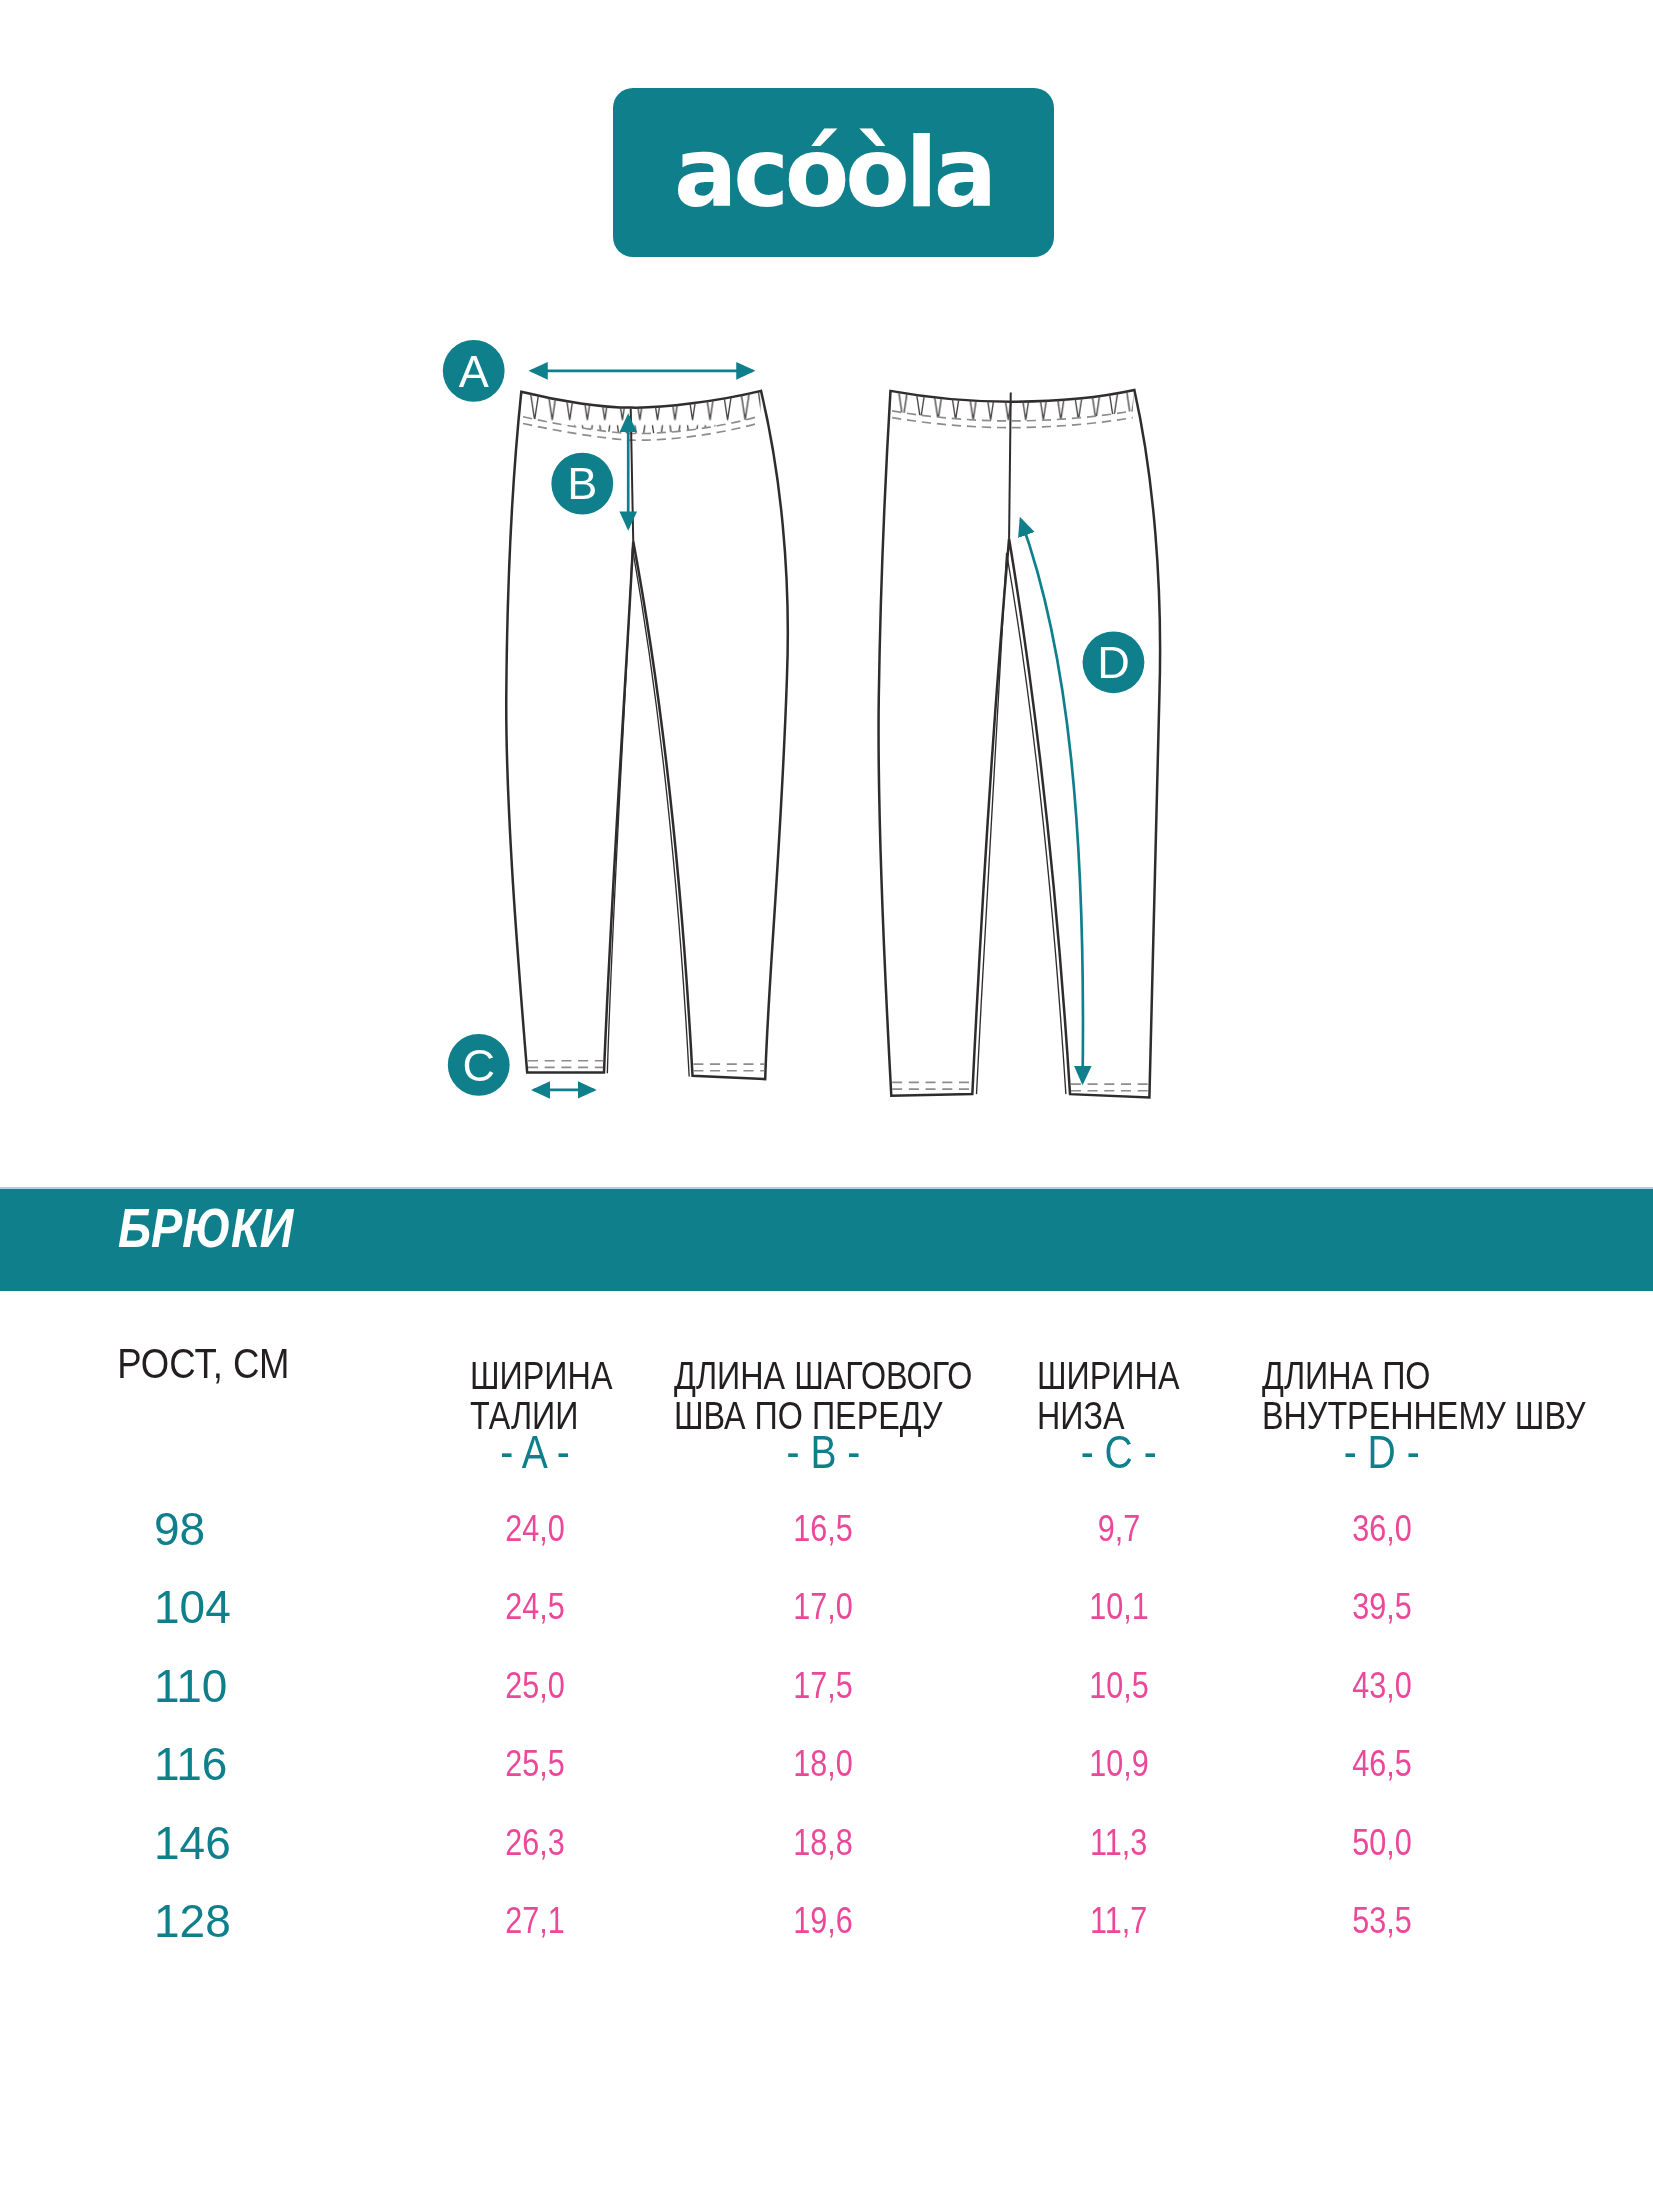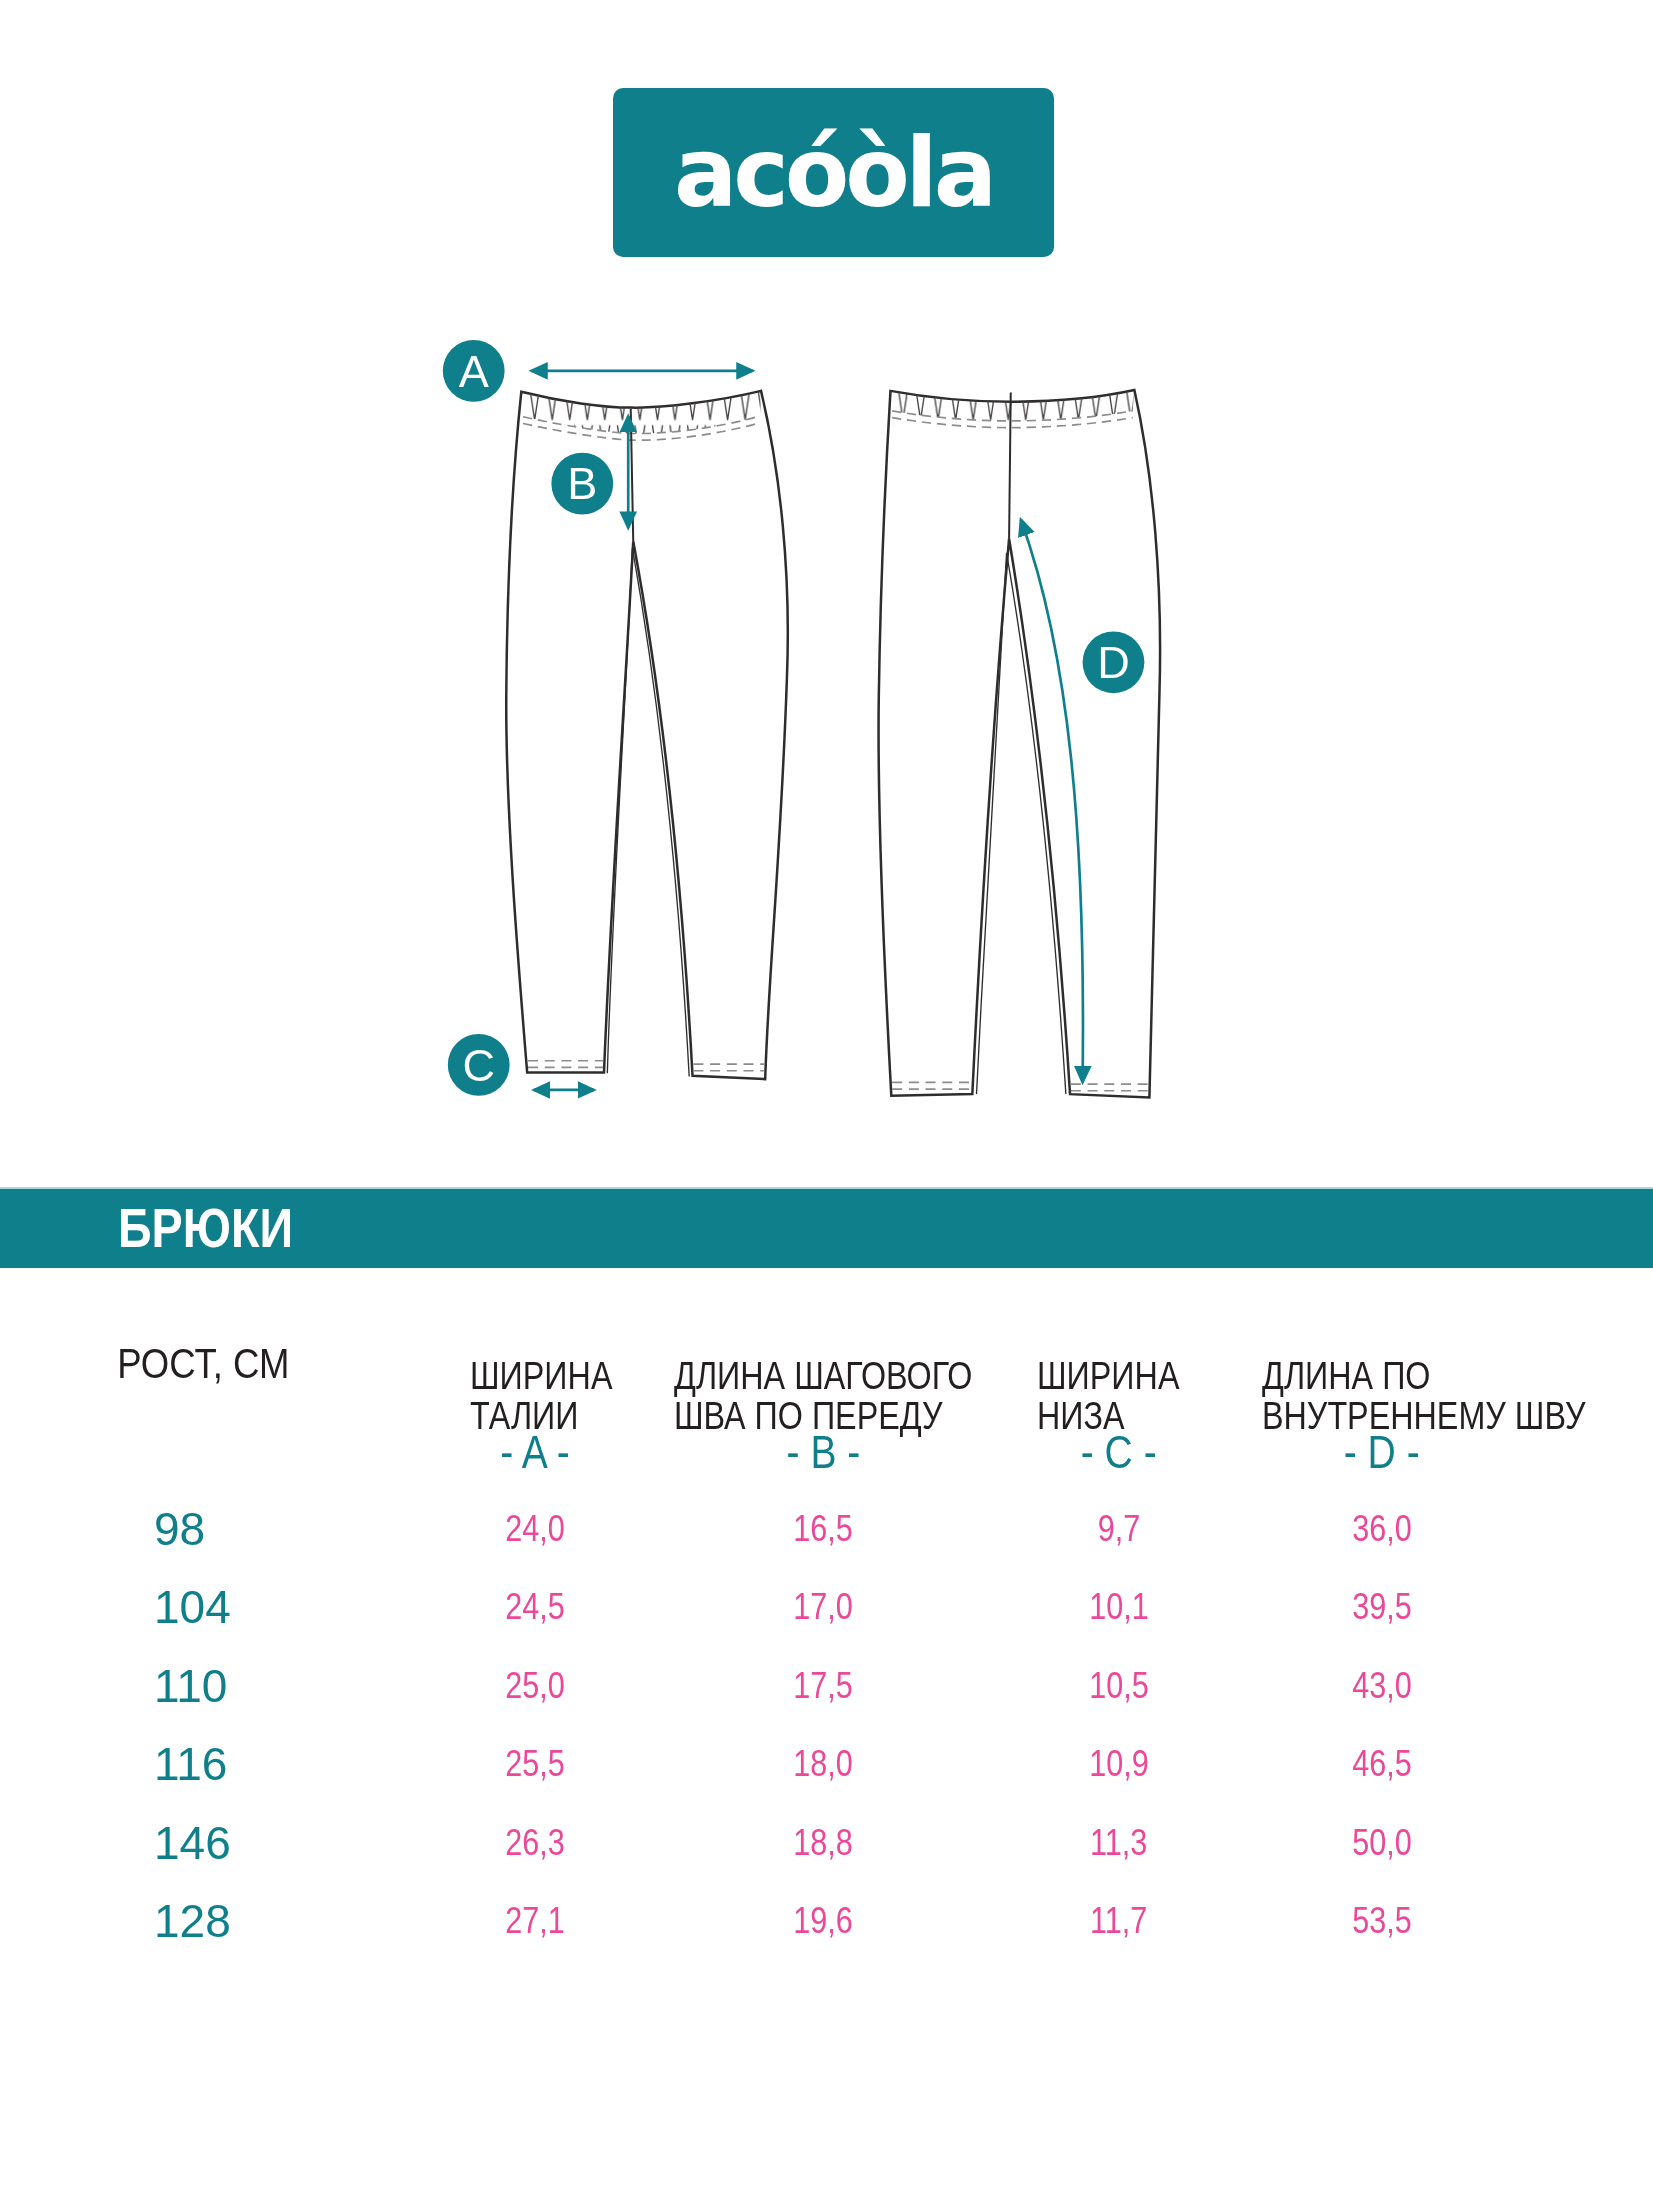--- a/index.html
+++ b/index.html
@@ -1,30 +1,30 @@
 <!DOCTYPE html>
 <html style="font-size:13.4px"><head>
 <meta charset="utf-8">
 <style>
   html,body{margin:0;padding:0;background:#ffffff;}
   .page{position:relative;width:1654px;height:2205px;background:#fff;overflow:hidden;
         font-family:"Liberation Sans",sans-serif;color:#231F20;}
 
   
   .logo{position:absolute;left:613px;top:88px;width:441px;height:169px;background:#0E7F8B;
-        border-radius:10px;display:flex;align-items:center;justify-content:center;}
+        border-radius:20px;display:flex;align-items:center;justify-content:center;}
   .logo-text{font-family:"DejaVu Sans",sans-serif;font-weight:800;font-size:94px;
         color:#ffffff;letter-spacing:-4.2px;transform:scaleY(1.02);}
 
   
   .diagram{position:absolute;left:0;top:0;width:1654px;height:1186px;}
 
   
-  .banner{position:absolute;left:0;top:1187px;width:1654px;height:81px;background:#0E7F8B;
-        border-top:2.5px solid #A9D4DA;box-sizing:border-box;}
+  .banner{position:absolute;left:0;top:1187px;width:1654px;height:104px;background:#0E7F8B;
+        border-top:2.5px solid #A9D4DA;box-sizing:border-box;font-style:italic;}
   .banner-title{position:absolute;left:118px;top:0;height:79px;line-height:79px;
         color:#ffffff;font-weight:bold;font-size:55px;white-space:nowrap;}
 
   
   .cond{display:inline-block;transform:scaleX(0.85);transform-origin:50% 50%;}
   .cond-l{display:inline-block;transform:scaleX(0.85);transform-origin:0 50%;}
 
   
   .size-hdr{position:absolute;left:70px;top:1342px;width:267px;text-align:center;
         font-size:43px;line-height:43px;white-space:nowrap;}

